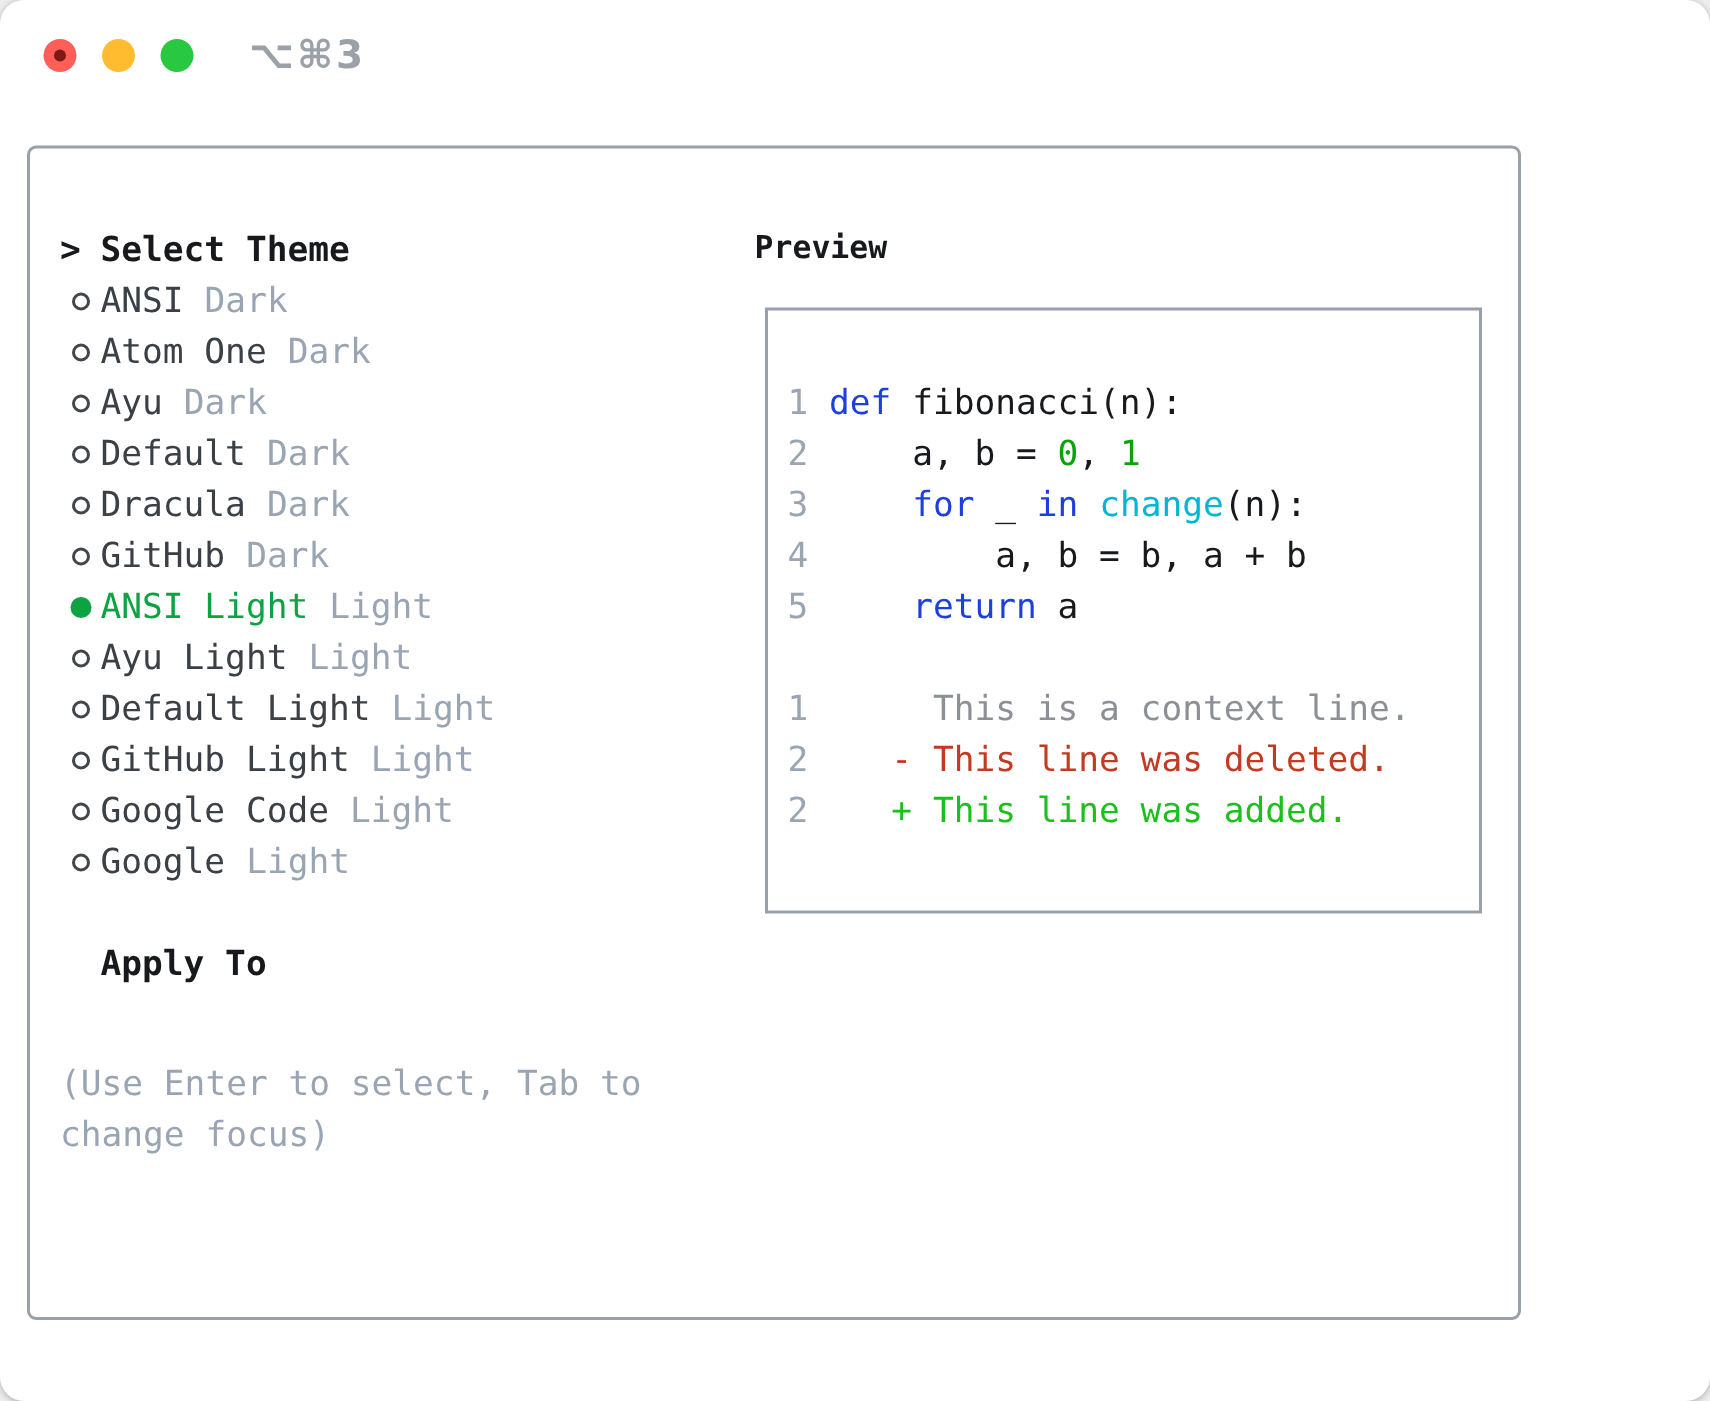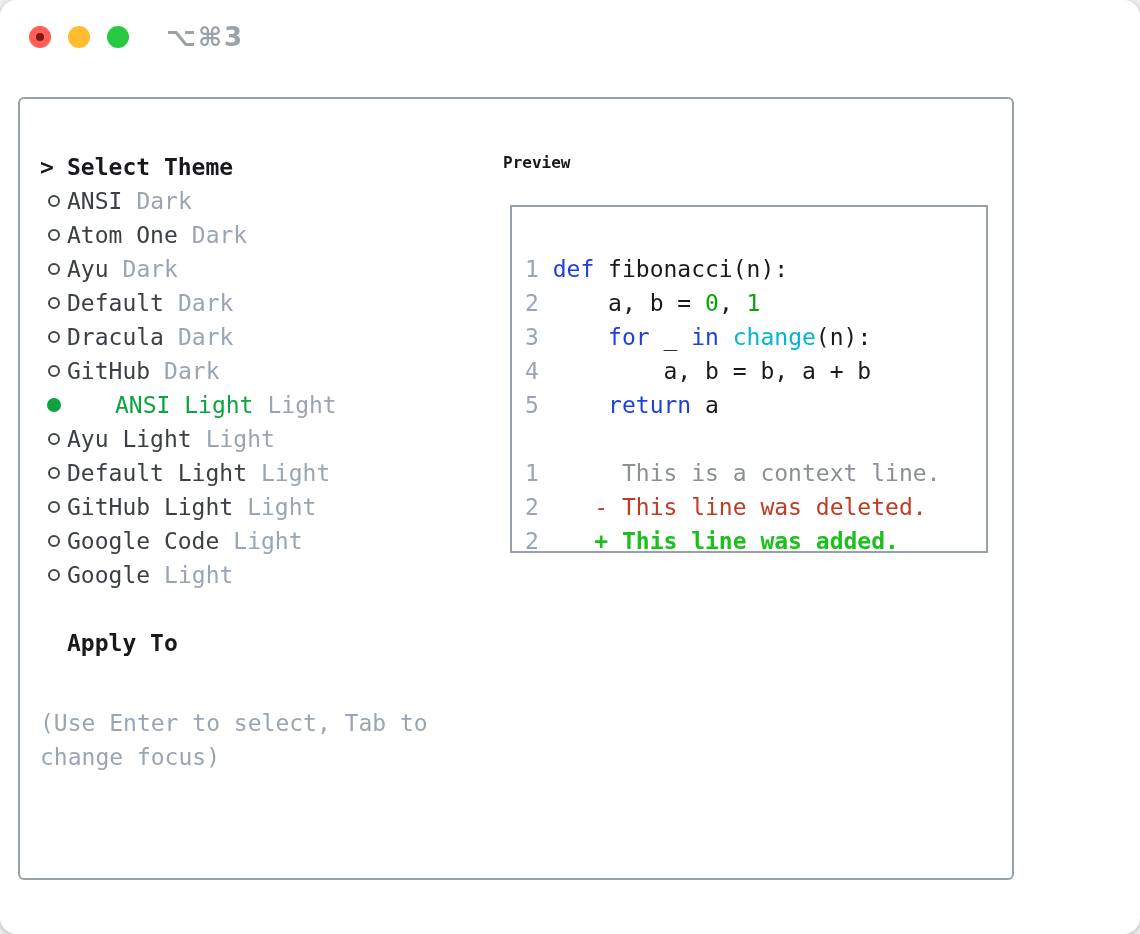--- a/index.html
+++ b/index.html
@@ -29,40 +29,40 @@
   
   .left-col{position:absolute;left:20px;top:51px;width:460px;font-size:23px;}
   .row{display:flex;align-items:center;height:34px;white-space:pre;}
   .marker{display:inline-flex;align-items:center;justify-content:center;
           width:27px;flex:0 0 27px;}
   .arrow{font-weight:bold;color:var(--text-black);justify-content:flex-start;}
   .circle{width:12px;height:12px;border-radius:50%;border:2px solid #41464c;box-sizing:border-box;}
   .circle.sel{width:14px;height:14px;border:none;background:var(--selection-green);}
   .header-text{font-weight:bold;color:var(--text-black);}
   .tname{color:var(--item-gray);}
-  .tname.sel{color:var(--selection-green);margin-left:48px;}
+  .tname.sel{color:var(--selection-green);}
   .variant{color:var(--muted-gray);margin-left:14px;}
   .spacer{height:34px;}
   .hint{color:var(--muted-gray);width:450px;line-height:34px;margin-top:12px;}
   
-  .preview-title{position:absolute;left:483px;top:54px;font-size:16px;font-weight:bold;
+  .preview-title{position:absolute;left:483px;top:54px;font-size:21px;font-weight:bold;
                  color:var(--text-black);}
-  .preview-box{position:absolute;left:490px;top:106px;width:478px;height:348px;
+  .preview-box{position:absolute;left:490px;top:106px;width:478px;height:404px;
                border:2px solid var(--border-gray);box-sizing:border-box;
                padding:45px 0 0 13px;overflow:hidden;}
   .cline{height:34px;line-height:34px;font-size:23px;white-space:pre;}
   .lnum{color:var(--muted-gray);}
   .tok{color:var(--text-black);}
   .tok.kw{color:var(--keyword-blue);}
   .tok.fn{color:var(--function-cyan);}
   .tok.num{color:var(--number-green);}
   .tok.plain{color:var(--text-black);}
   .tok.ctx{color:var(--context-gray);}
   .tok.del{color:var(--deleted-red);}
-  .tok.add{color:var(--added-green);font-weight:bold;}
+  .tok.add{color:var(--added-green);}
 </style>
 </head>
 <body>
 
 <div class="stage">
 
   <span class="light red">
     <span class="dot"></span>
   </span>
   <span class="light yellow"></span>

